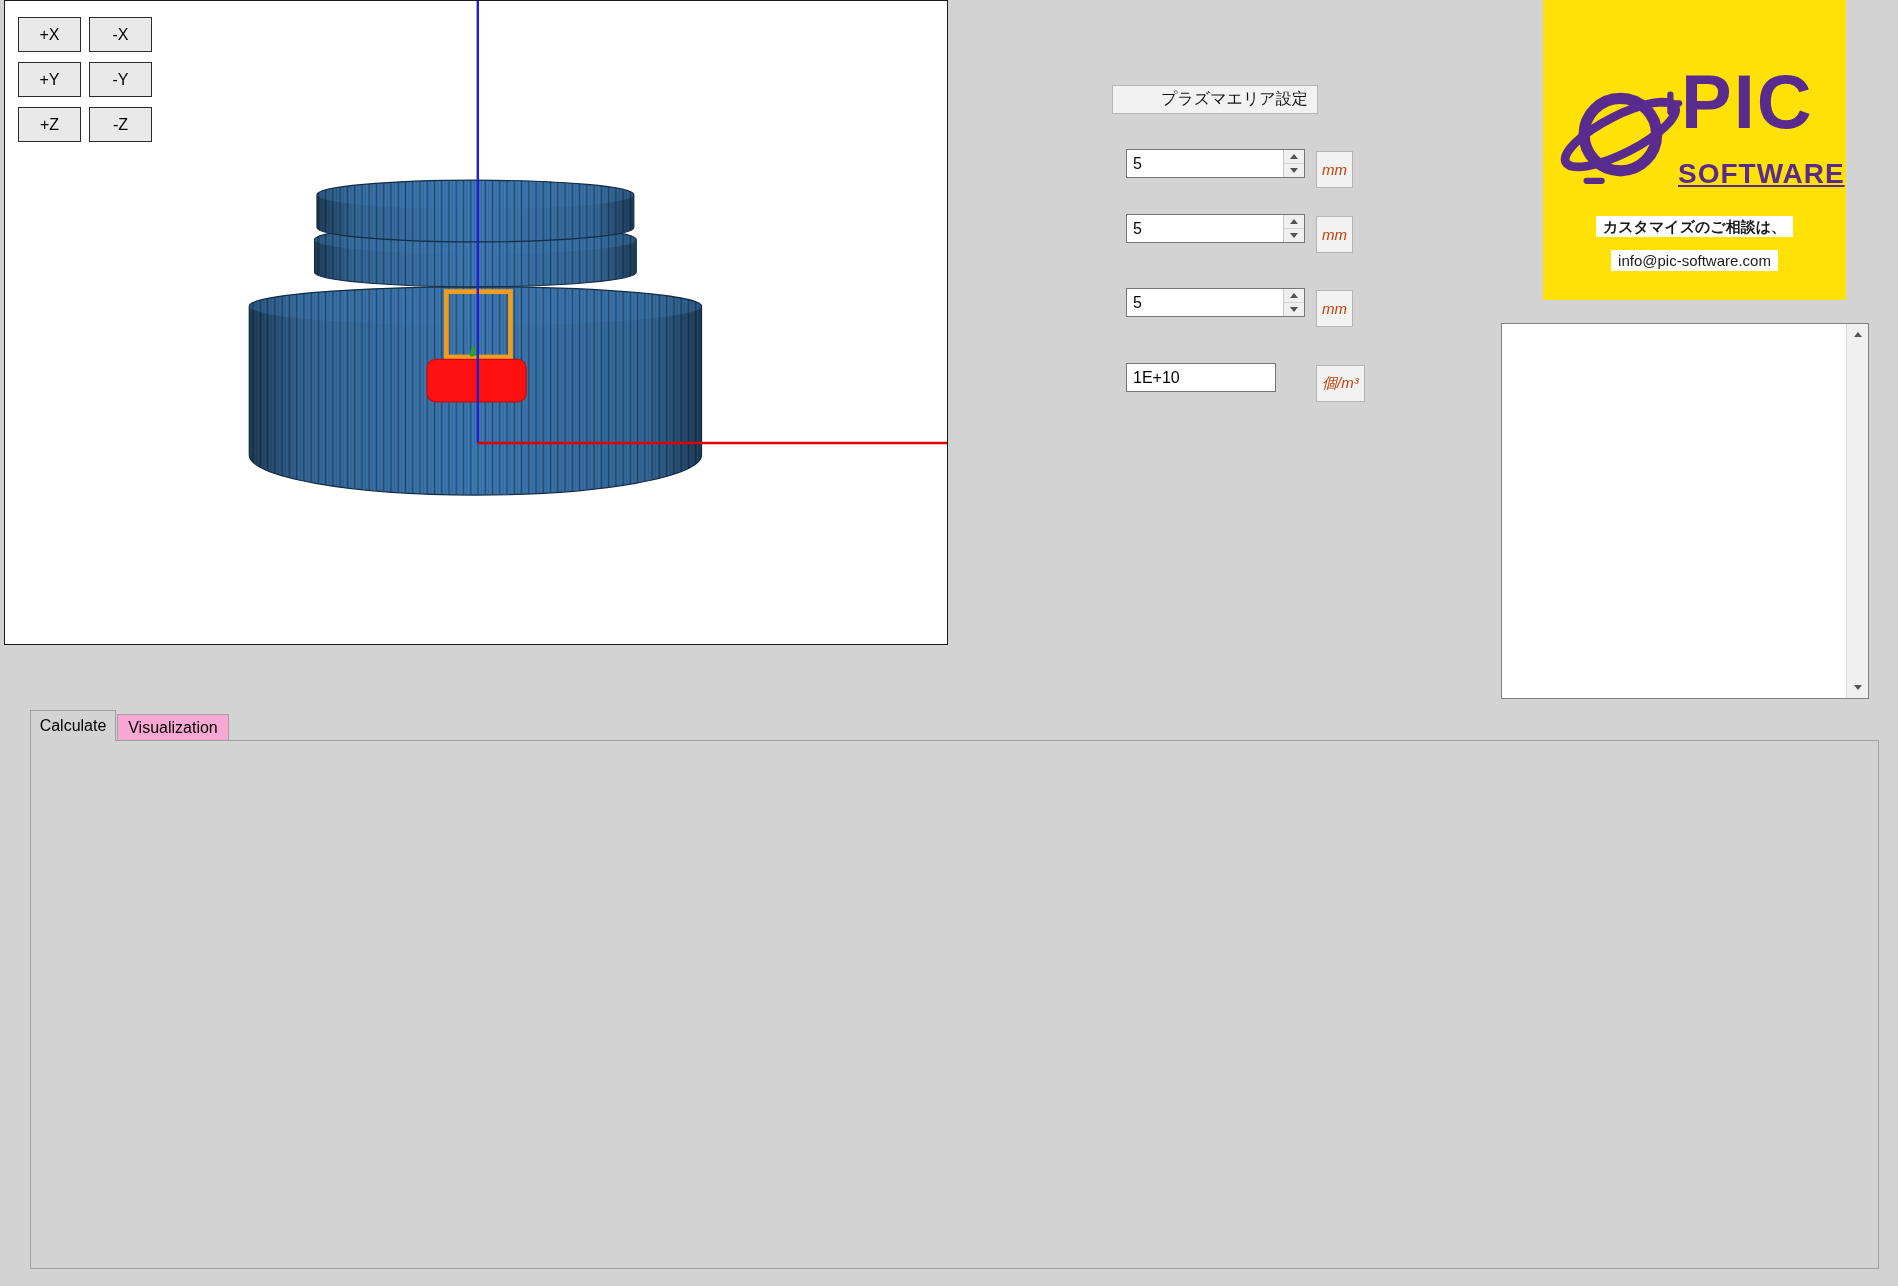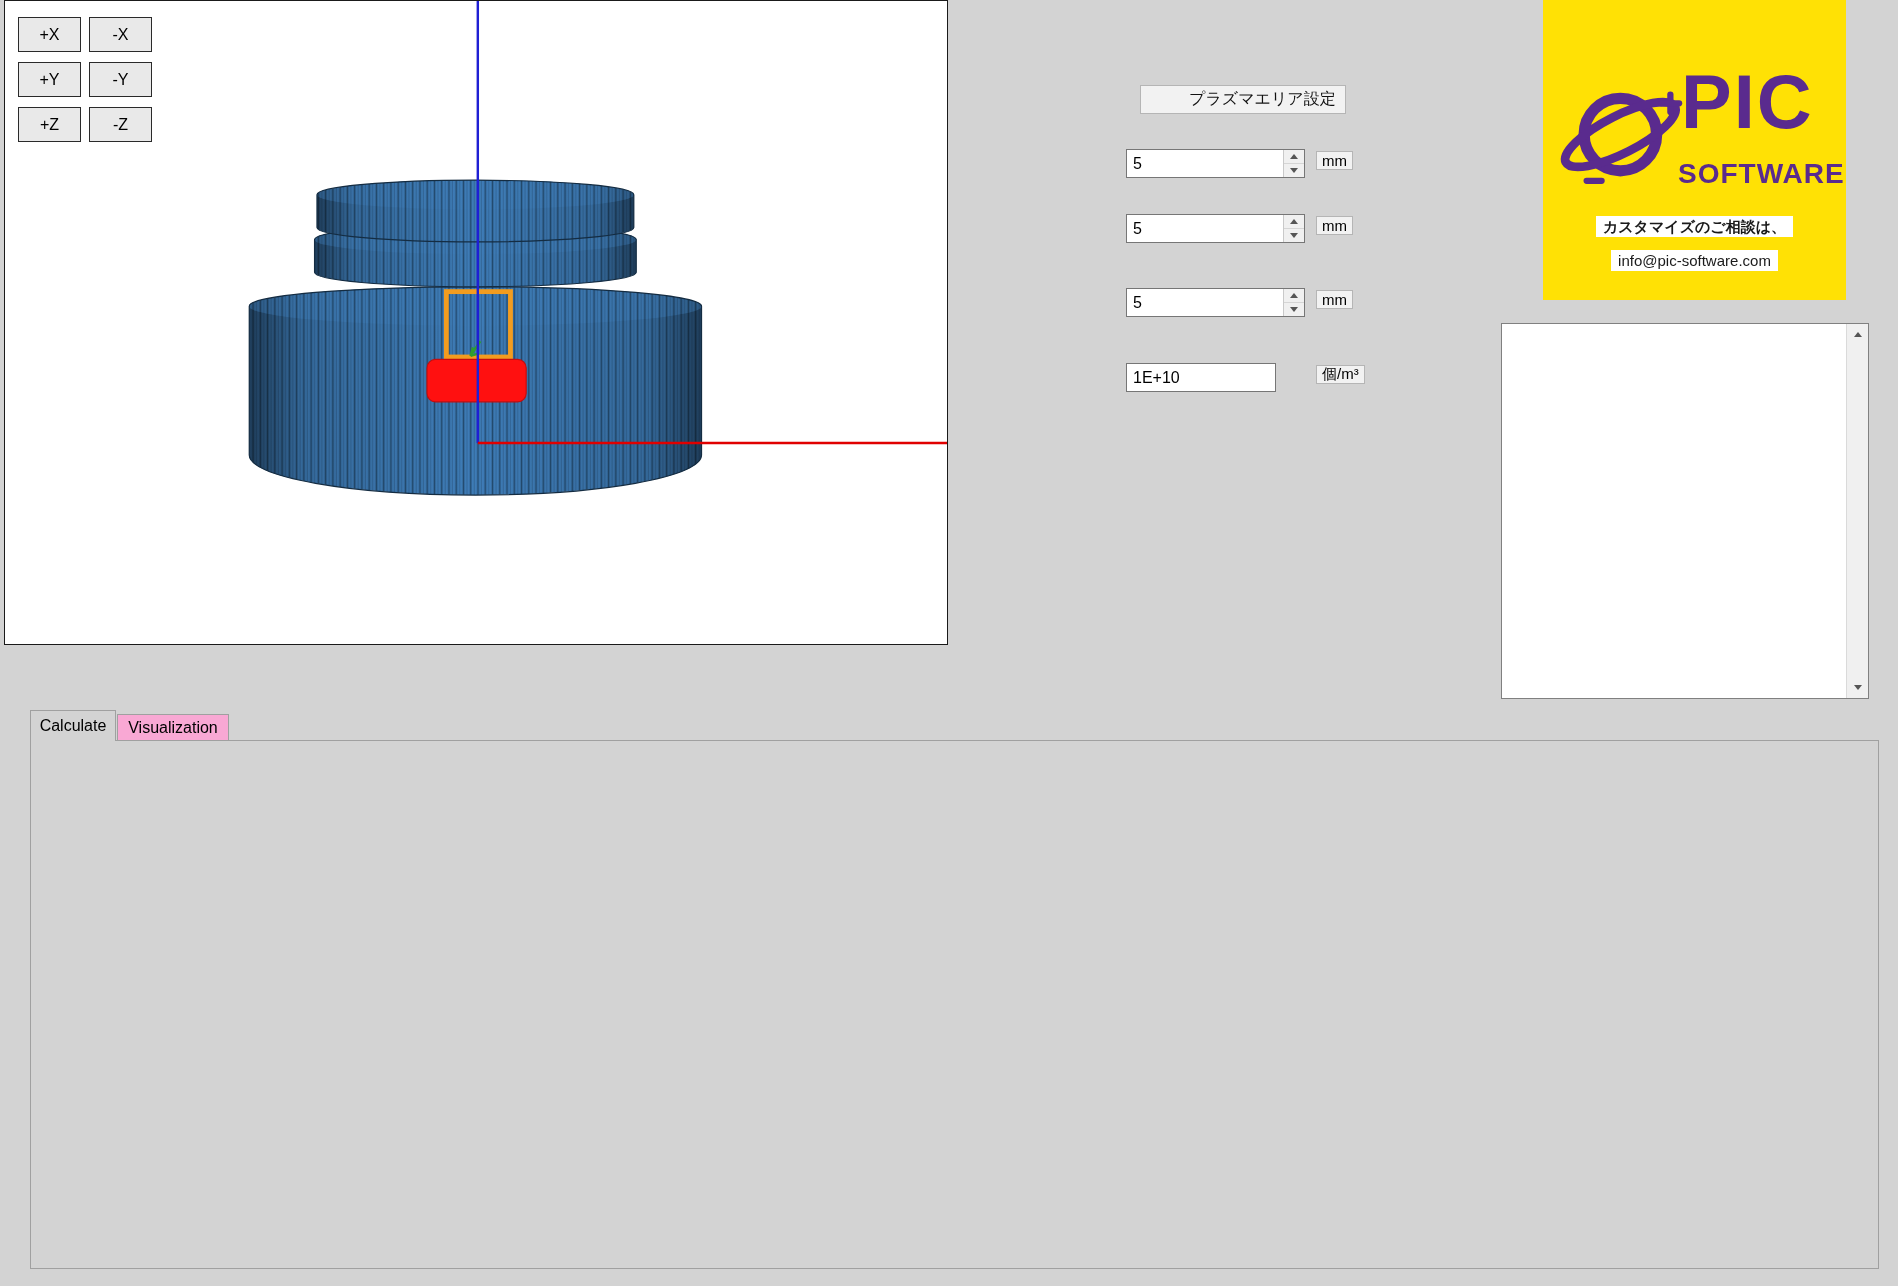--- a/index.html
+++ b/index.html
@@ -6,34 +6,34 @@
   body{font-family:"Liberation Sans","DejaVu Sans",sans-serif;background:#b9b9b9;}
   #app{position:relative;width:1898px;height:1286px;background:#d3d3d3;overflow:hidden;}
   .abs{position:absolute;box-sizing:border-box;}
 
   
   .viewport{left:4px;top:0;width:944px;height:645px;background:#ffffff;border:1px solid #1a1a1a;}
   .viewbtn{width:63px;height:35px;background:#e9e9e9;border:1px solid #2a2a2a;display:flex;align-items:center;justify-content:center;font-size:16px;cursor:pointer;}
 
   
   .flat-label{background:#f2f2f2;border:1px solid #b5b5b5;padding:3px 9px;font-size:16px;color:#111;}
-  .unit-label{background:#f2f2f2;border:1px solid #b5b5b5;font-size:15px;color:#000000;display:flex;align-items:center;justify-content:center;padding:0 5px;height:19px;}
+  .unit-label{background:#f2f2f2;border:1px solid #b5b5b5;font-size:15px;color:#c2410c;display:flex;align-items:center;justify-content:center;padding:0 5px;height:37px;font-style:italic;}
   .spin{display:flex;border:1px solid #767676;background:#fff;}
   .spin input{flex:1;min-width:0;border:none;outline:none;font-family:inherit;font-size:16px;padding:0 6px;background:transparent;}
   .spin-btns{width:20px;display:flex;flex-direction:column;border-left:1px solid #c9c9c9;}
   .spin-up,.spin-down{flex:1;background:#f0f0f0;display:flex;align-items:center;justify-content:center;cursor:pointer;}
   .spin-up{border-bottom:1px solid #d5d5d5;}
   .tri-up{width:0;height:0;border-left:4px solid transparent;border-right:4px solid transparent;border-bottom:5px solid #555;}
   .tri-down{width:0;height:0;border-left:4px solid transparent;border-right:4px solid transparent;border-top:5px solid #555;}
   .textbox{border:1px solid #767676;background:#fff;font-family:inherit;font-size:16px;padding:0 6px;outline:none;}
 
   
   .logo{left:1543px;top:0;width:303px;height:300px;background:#ffe105;}
   .logo .brand{position:absolute;left:138px;top:58px;font-size:76px;font-weight:bold;color:#5a2b8e;letter-spacing:2px;}
-  .logo .sub{position:absolute;left:135px;top:158px;font-size:28px;font-weight:bold;color:#5a2b8e;letter-spacing:1px;}
+  .logo .sub{position:absolute;left:135px;top:158px;font-size:28px;font-weight:bold;color:#5a2b8e;letter-spacing:1px;text-decoration:underline;}
   .logo-line{position:absolute;left:0;width:100%;text-align:center;}
   .logo-line span{background:#fff;color:#1a1a1a;font-size:15px;padding:2px 7px;}
 
   
   .listbox{background:#fff;border:1px solid #808080;}
   .vscroll-track{position:absolute;right:0;top:0;bottom:0;width:21px;background:#f0f0f0;border-left:1px solid #dadada;}
   .sb-btn{position:absolute;left:0;width:100%;height:21px;display:flex;align-items:center;justify-content:center;background:#f0f0f0;cursor:pointer;}
 
   
   .tab{display:flex;align-items:center;justify-content:center;font-size:16px;border:1px solid #a0a0a0;border-bottom:none;cursor:pointer;}
@@ -134,21 +134,21 @@
     </svg>
 
     <div class="abs viewbtn" style="left:13px;top:16px;">+X</div>
     <div class="abs viewbtn" style="left:84px;top:16px;">-X</div>
     <div class="abs viewbtn" style="left:13px;top:61px;">+Y</div>
     <div class="abs viewbtn" style="left:84px;top:61px;">-Y</div>
     <div class="abs viewbtn" style="left:13px;top:106px;">+Z</div>
     <div class="abs viewbtn" style="left:84px;top:106px;">-Z</div>
   </div>
 
-  <div class="abs flat-label" style="left:1140px;top:85px;padding-left:48px;">プラズマエリア設定</div>
+  <div class="abs flat-label" style="left:1112px;top:85px;padding-left:48px;">プラズマエリア設定</div>
 
   <div class="abs spin" style="left:1126px;top:149px;width:179px;height:29px;">
     <input value="5" style="">
     <div class="spin-btns">
       <div class="spin-up">
           <i class="tri-up"></i>
         </div>
       <div class="spin-down">
           <i class="tri-down"></i>
         </div>

